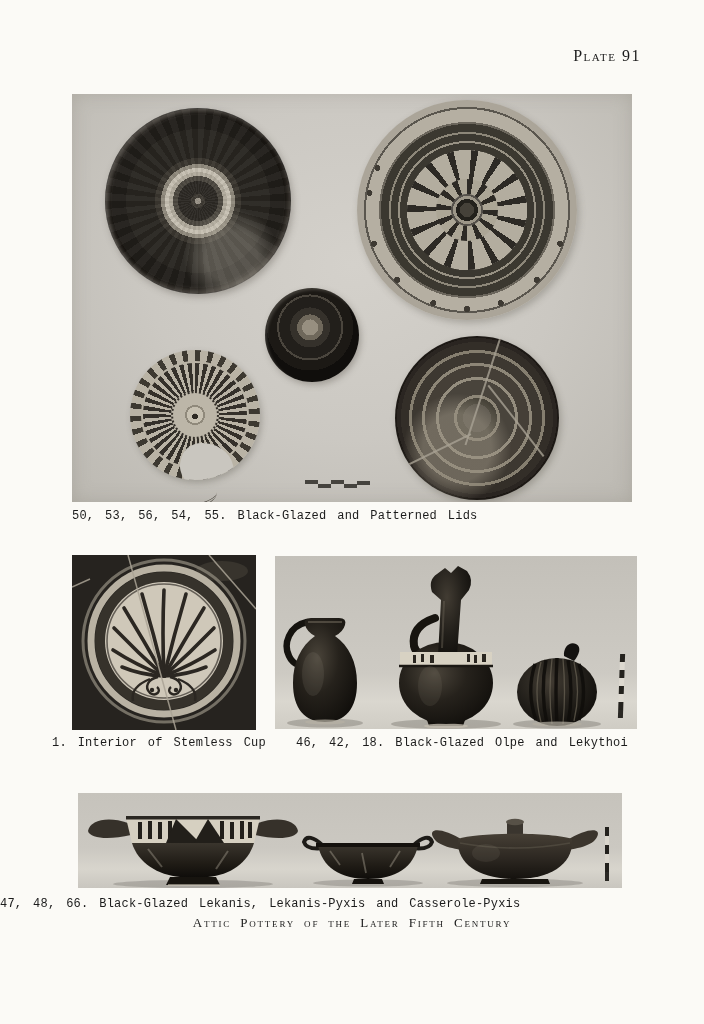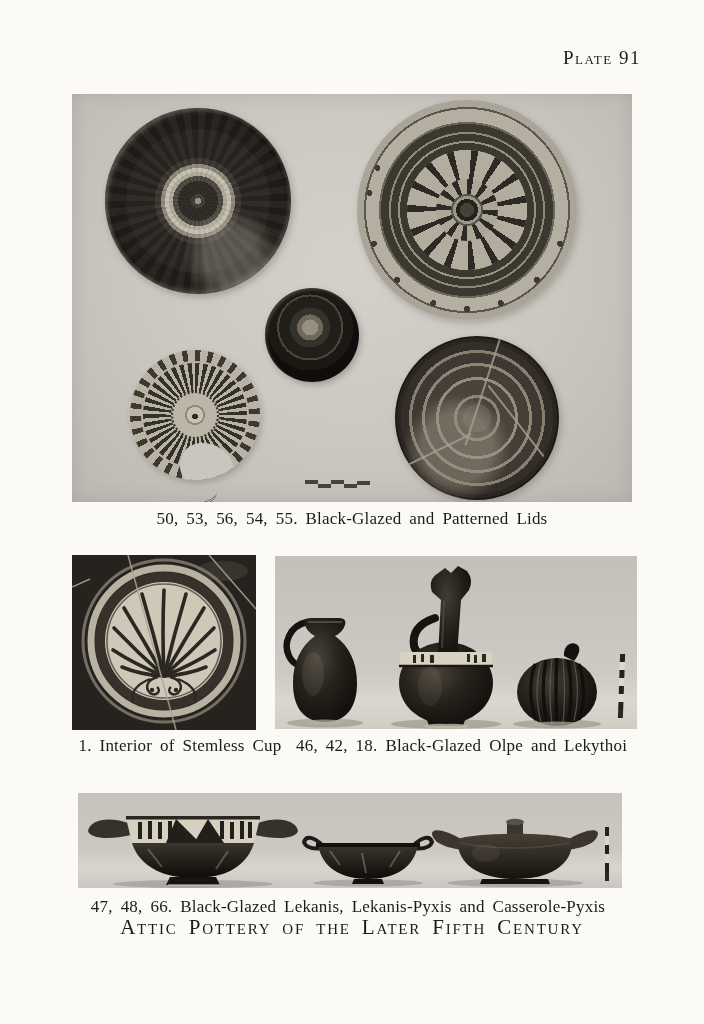--- a/index.html
+++ b/index.html
@@ -1,23 +1,23 @@
 <!DOCTYPE html>
 <html><head>
 <meta charset="utf-8">
 <style>
   html,body{margin:0;padding:0;}
   body{width:704px;height:1024px;background:#e9e7e2;font-family:"Liberation Serif", serif;}
   .page{position:relative;width:704px;height:1024px;background:#fbfaf6;overflow:hidden;color:#1b1b1b;}
 
-  .plate-label{position:absolute;top:47px;right:63px;font-variant:small-caps;font-size:19px;letter-spacing:1.5px;}
+  .plate-label{position:absolute;top:47px;right:63px;font-variant:small-caps;font-size:16px;letter-spacing:1.5px;}
 
   .photo{position:absolute;overflow:hidden;}
-  .caption{position:absolute;text-align:center;font-size:17px;letter-spacing:.2px;word-spacing:3.5px;white-space:nowrap;}
-  .footer{position:absolute;top:915px;left:0;width:704px;text-align:center;font-variant:small-caps;font-size:21px;letter-spacing:1.8px;word-spacing:4px;}
+  .caption{position:absolute;text-align:left;font-size:12px;letter-spacing:.2px;word-spacing:3.5px;white-space:nowrap;font-family:Liberation Mono, monospace;}
+  .footer{position:absolute;top:915px;left:0;width:704px;text-align:center;font-variant:small-caps;font-size:13px;letter-spacing:1.8px;word-spacing:4px;}
 
   
   #photo-lids{left:72px;top:94px;width:560px;height:408px;
     background:radial-gradient(ellipse at 50% 42%, #d4d1cb 0%, #cbc8c2 52%, #bcb9b2 100%);
     box-shadow:inset 0 0 18px rgba(120,115,105,.25);}
   .lid{position:absolute;border-radius:50%;}
 
   #lid-50{left:33px;top:14px;width:186px;height:186px;
     background:
       radial-gradient(circle at 68% 80%, rgba(205,199,185,.30) 0 26px, rgba(205,199,185,0) 48px),

